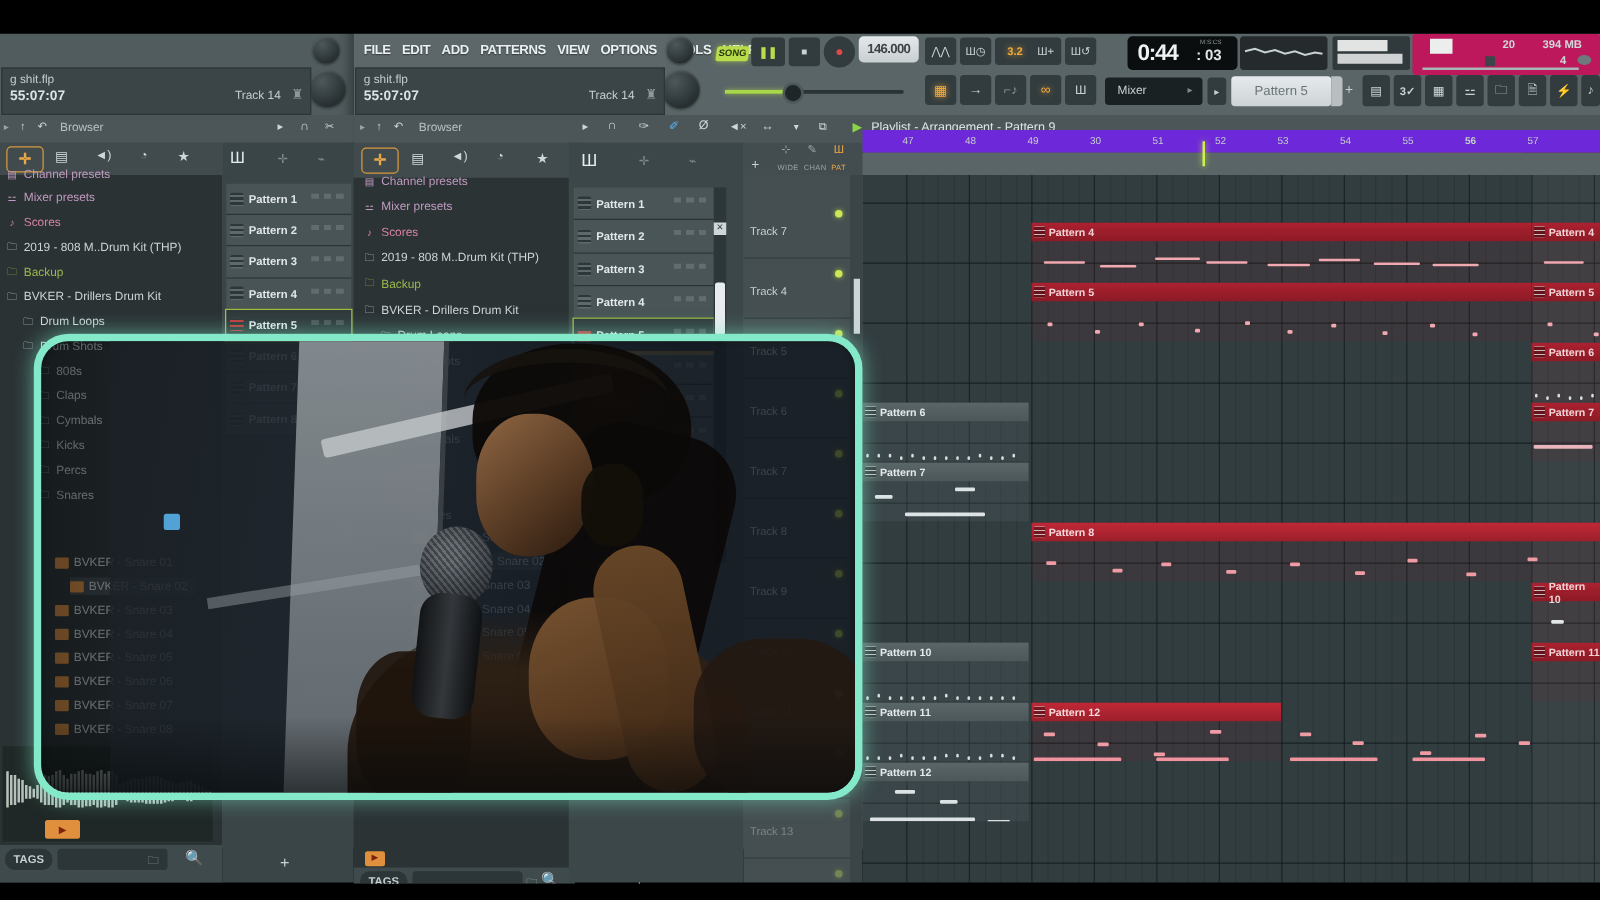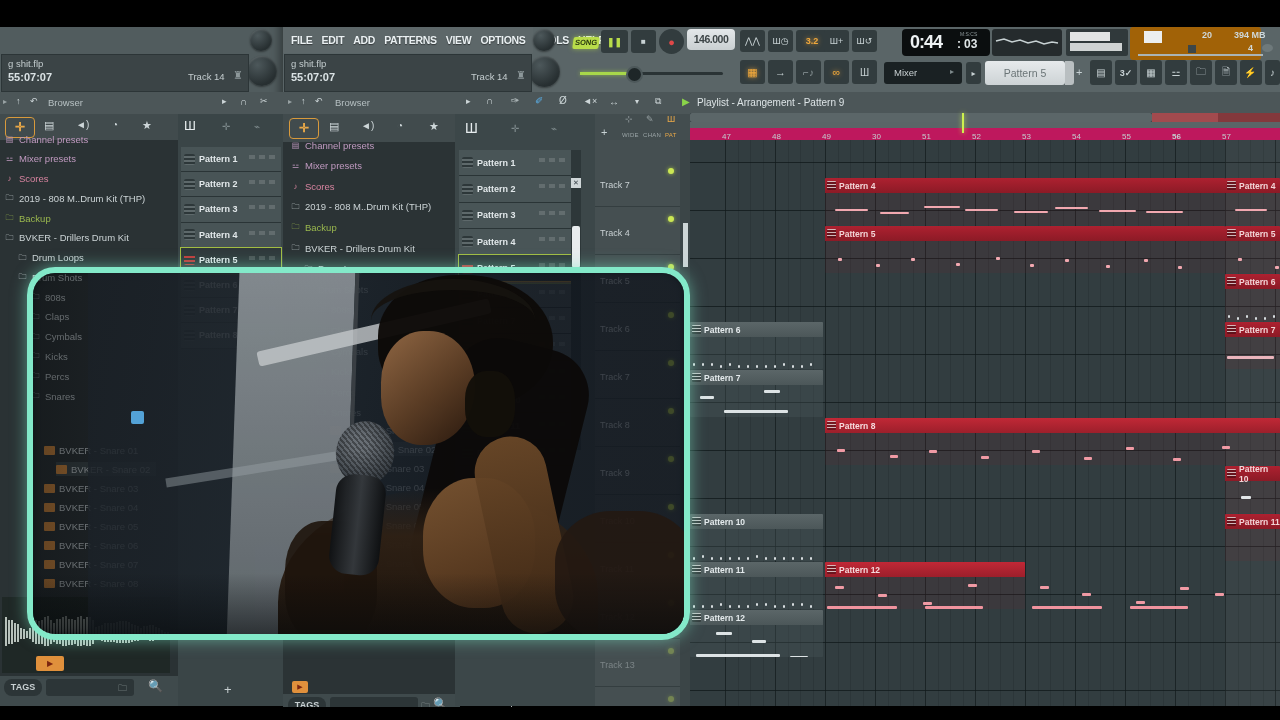--- a/index.html
+++ b/index.html
@@ -368,21 +368,21 @@
   </div>
   <div class="abs" style="left:992px;top:29px;width:70px;height:27px;background:#252b2d;border-radius:3px;">
     <svg width="70" height="27" style="position:absolute;left:0;top:0;">
       <polyline points="4,12 12,10 20,13 28,11 36,14 44,12 52,15 60,13 66,14" fill="none" stroke="#c8d2d4" stroke-width="1.5"></polyline>
     </svg>
   </div>
   <div class="abs" style="left:1066px;top:29px;width:62px;height:27px;background:#30393b;border-radius:2px;">
     <div class="abs" style="left:4px;top:3px;width:40px;height:9px;background:#e2e4e4;"></div>
     <div class="abs" style="left:4px;top:14px;width:52px;height:8px;background:#cfd3d3;"></div>
   </div>
-  <div class="abs" style="left:1130px;top:27px;width:131px;height:33px;background:#a16207;border-radius:3px;">
+  <div class="abs" style="left:1130px;top:27px;width:150px;height:33px;background:#be185d;border-radius:3px;">
     <div class="abs" style="left:14px;top:4px;width:18px;height:12px;background:#eceeee;"></div>
     <div class="txt" style="left:72px;top:3px;font-size:9px;font-weight:bold;color:#cfd8da;">20</div>
     <div class="txt" style="left:104px;top:3px;font-size:9px;font-weight:bold;color:#cfd8da;">394 MB</div>
     <div class="txt" style="left:118px;top:16px;font-size:9px;font-weight:bold;color:#cfd8da;">4</div>
     <div class="abs" style="left:8px;top:27px;width:125px;height:1.5px;background:#aab4b6;"></div>
     <div class="abs" style="left:132px;top:17px;width:11px;height:8px;border-radius:50%;background:#6e797b;"></div>
     <div class="abs" style="left:58px;top:18px;width:8px;height:8px;background:#3c4648;"></div>
   </div>
 
   <div class="panel" style="left:283px;top:92px;width:997px;height:22px;background:#4c5658;">
@@ -590,21 +590,21 @@
     <div class="small-lbl" style="left:27px;top:18px;">WIDE</div>
     <div class="small-lbl" style="left:48px;top:18px;">CHAN</div>
     <div class="small-lbl" style="left:70px;top:18px;color:#e8a848;">PAT</div>
   </div>
 
   <div class="panel" style="left:690px;top:113px;width:590px;height:9px;background:#343e40;">
     <div class="abs" style="left:0;top:0;width:462px;height:9px;background:#5b6668;border-radius:2px;"></div>
     <div class="abs" style="left:462px;top:0;width:66px;height:9px;background:#a24a4e;"></div>
     <div class="abs" style="left:528px;top:0;width:62px;height:9px;background:#83383c;"></div>
   </div>
-  <div class="panel" style="left:690px;top:128px;width:590px;height:18px;background:#be185d;text-align:center;" id="ruler">
+  <div class="panel" style="left:690px;top:104px;width:590px;height:18px;background:#6d28d9;text-align:center;" id="ruler">
       <div class="ruler-num" style="position: absolute; left: 32px; top: 4px;">47</div>
       <div class="ruler-num" style="position: absolute; left: 82px; top: 4px;">48</div>
       <div class="ruler-num" style="position: absolute; left: 132px; top: 4px;">49</div>
       <div class="ruler-num" style="position: absolute; left: 182px; top: 4px;">30</div>
       <div class="ruler-num" style="position: absolute; left: 232px; top: 4px;">51</div>
       <div class="ruler-num" style="position: absolute; left: 282px; top: 4px;">52</div>
       <div class="ruler-num" style="position: absolute; left: 332px; top: 4px;">53</div>
       <div class="ruler-num" style="position: absolute; left: 382px; top: 4px;">54</div>
       <div class="ruler-num" style="position: absolute; left: 432px; top: 4px;">55</div>
       <div class="ruler-num" style="position: absolute; left: 482px; top: 4px; font-weight: bold;">56</div>

